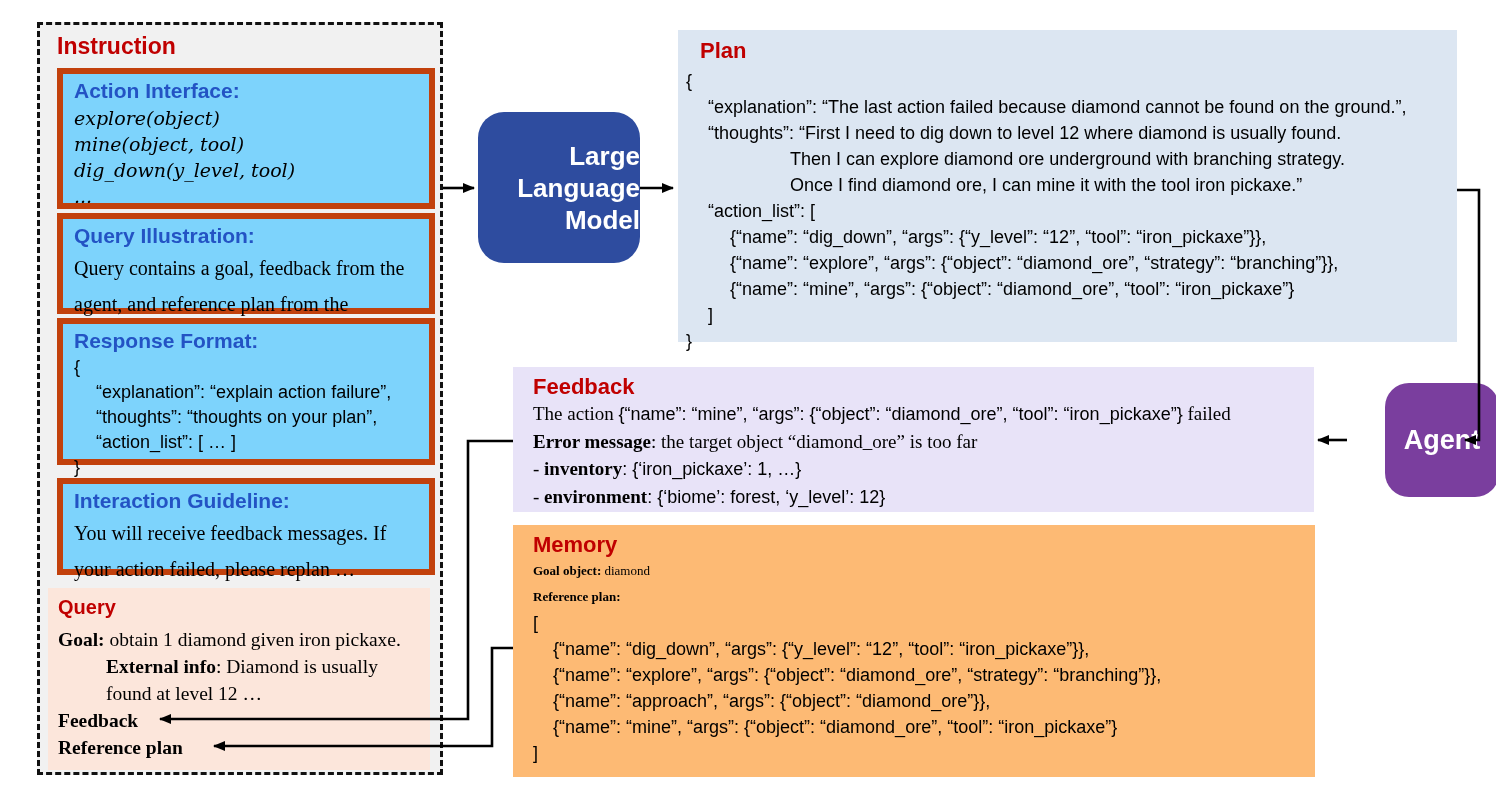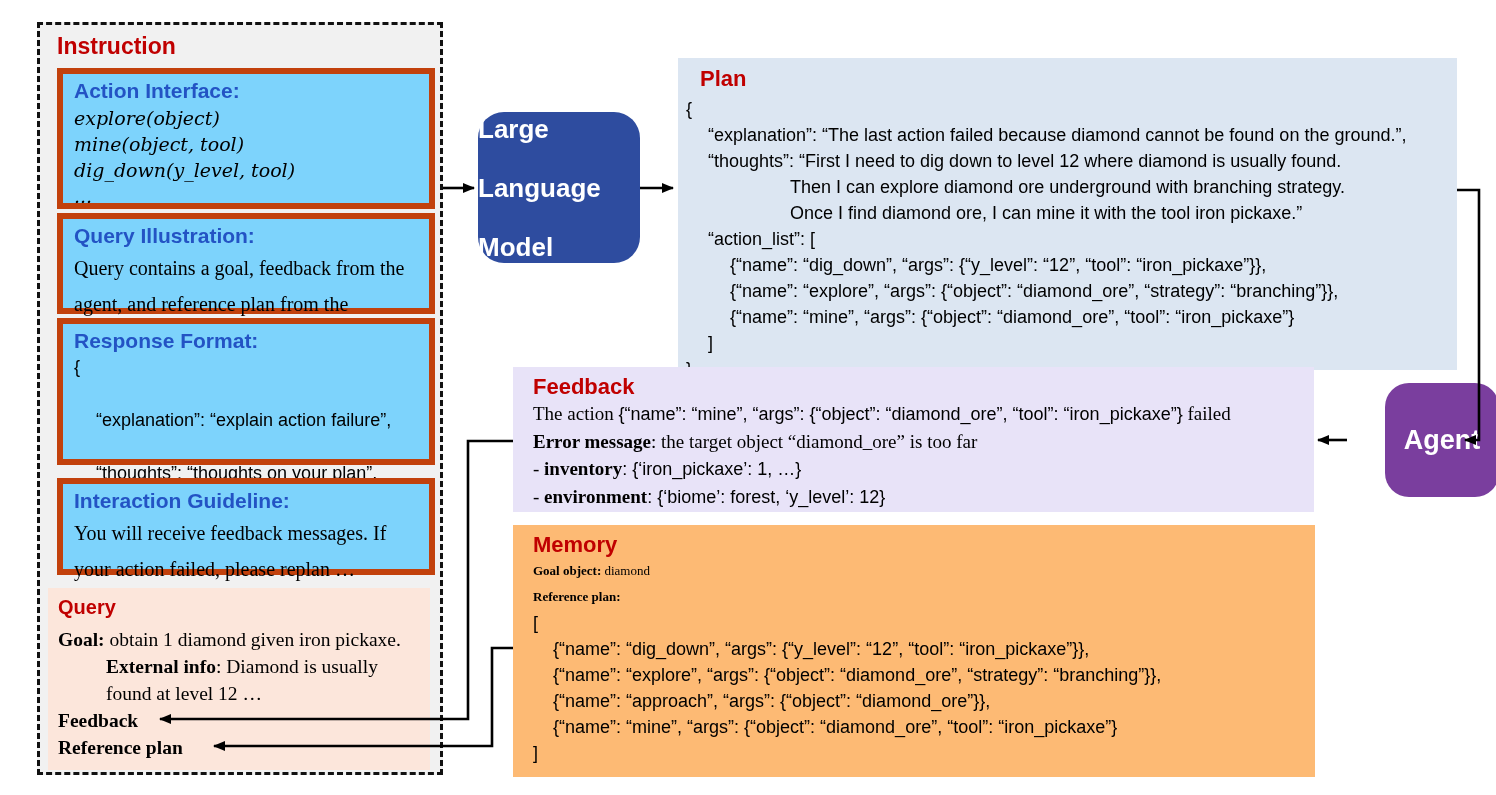--- a/index.html
+++ b/index.html
@@ -13,39 +13,39 @@
         padding:5px 11px;}
   .ybox1{top:43px;height:119px;}
   .ybox2{top:188px;height:79px;}
   .ybox3{top:293px;height:125px;}
   .ybox4{top:453px;height:75px;}
   .btitle{font-size:21px;font-weight:bold;color:#2353C4;margin-bottom:2px;}
   .ital{font-family:"DejaVu Serif",serif;font-style:italic;font-size:19px;line-height:26px;white-space:nowrap;}
   .serblock{font-family:"Liberation Serif",serif;font-size:20px;line-height:36px;}
   .code{font-family:"Liberation Sans",sans-serif;font-size:18px;}
   .codeln{font-size:18px;line-height:25px;white-space:nowrap;}
-  .i1{padding-left:22px;margin-top:28px;}
+  .i1{padding-left:22px;}
   .bld{font-weight:bold;}
   
   .qbox{position:absolute;left:8px;top:563px;width:362px;height:174px;background:#FCE6DB;
         padding:8px 10px 0 10px;}
   .qtitle{font-size:20px;font-weight:bold;color:#C00000;height:30px;}
   .qline{font-family:"Liberation Serif",serif;font-size:19.5px;line-height:27px;white-space:nowrap;}
   .qind{padding-left:48px;}
   
   .llm{position:absolute;left:478px;top:112px;width:162px;height:151px;background:#2E4C9F;
-       border-radius:26px;color:#fff;display:flex;flex-direction:column;align-items:flex-start;
-       justify-content:center;font-weight:bold;font-size:26px;line-height:32px;text-align:center;gap:27px;}
+       border-radius:26px;color:#fff;display:flex;flex-direction:column;align-items:flex-end;
+       justify-content:center;font-weight:bold;font-size:26px;line-height:32px;text-align:center;}
   .agent{position:absolute;left:1385px;top:383px;width:114px;height:114px;background:#7A3E9E;
          border-radius:24px;color:#fff;display:flex;align-items:center;justify-content:center;
          font-weight:bold;font-size:27px;}
   
   .rtitle{font-size:22px;font-weight:bold;color:#C00000;}
   .plan{position:absolute;left:678px;top:30px;width:779px;height:312px;background:#DCE6F2;
-        padding:8px 0 0 0;box-sizing:border-box;margin-top:28px;}
+        padding:8px 0 0 0;box-sizing:border-box;}
   .plan .rtitle{margin:0 0 4px 22px;}
   .pl{font-size:18px;line-height:26px;white-space:nowrap;}
   .p0{padding-left:8px;}  .p1{padding-left:30px;}
   .p2{padding-left:52px;} .p3{padding-left:112px;}
   .feedback{position:absolute;left:513px;top:367px;width:801px;height:145px;background:#E8E3F8;
             padding:7px 0 0 20px;box-sizing:border-box;}
   .fline{font-family:"Liberation Serif",serif;font-size:19px;line-height:27px;white-space:nowrap;}
   .memory{position:absolute;left:513px;top:525px;width:802px;height:252px;background:#fdba74;
           padding:7px 0 0 20px;box-sizing:border-box;}
   .mline{font-family:"Liberation Serif",serif;font-size:13px;line-height:26px;white-space:nowrap;}

